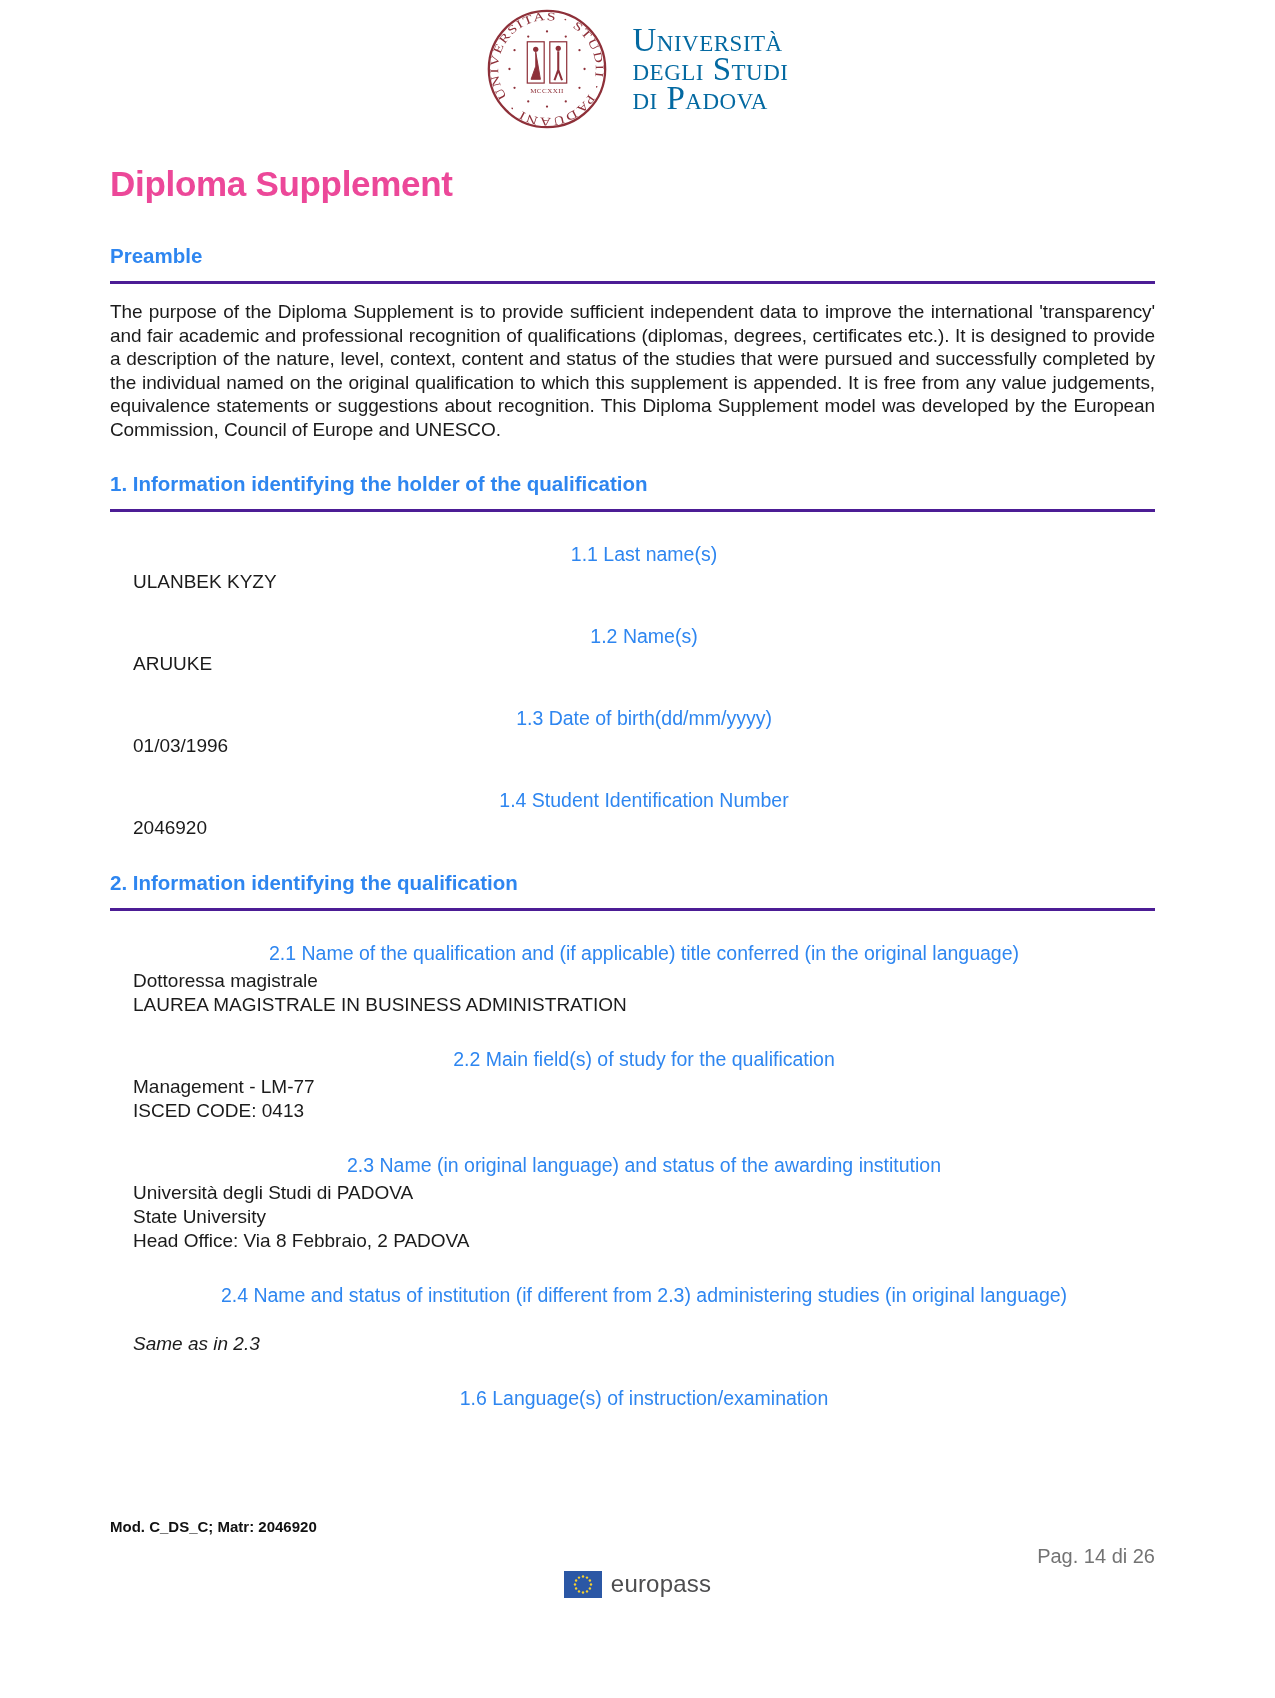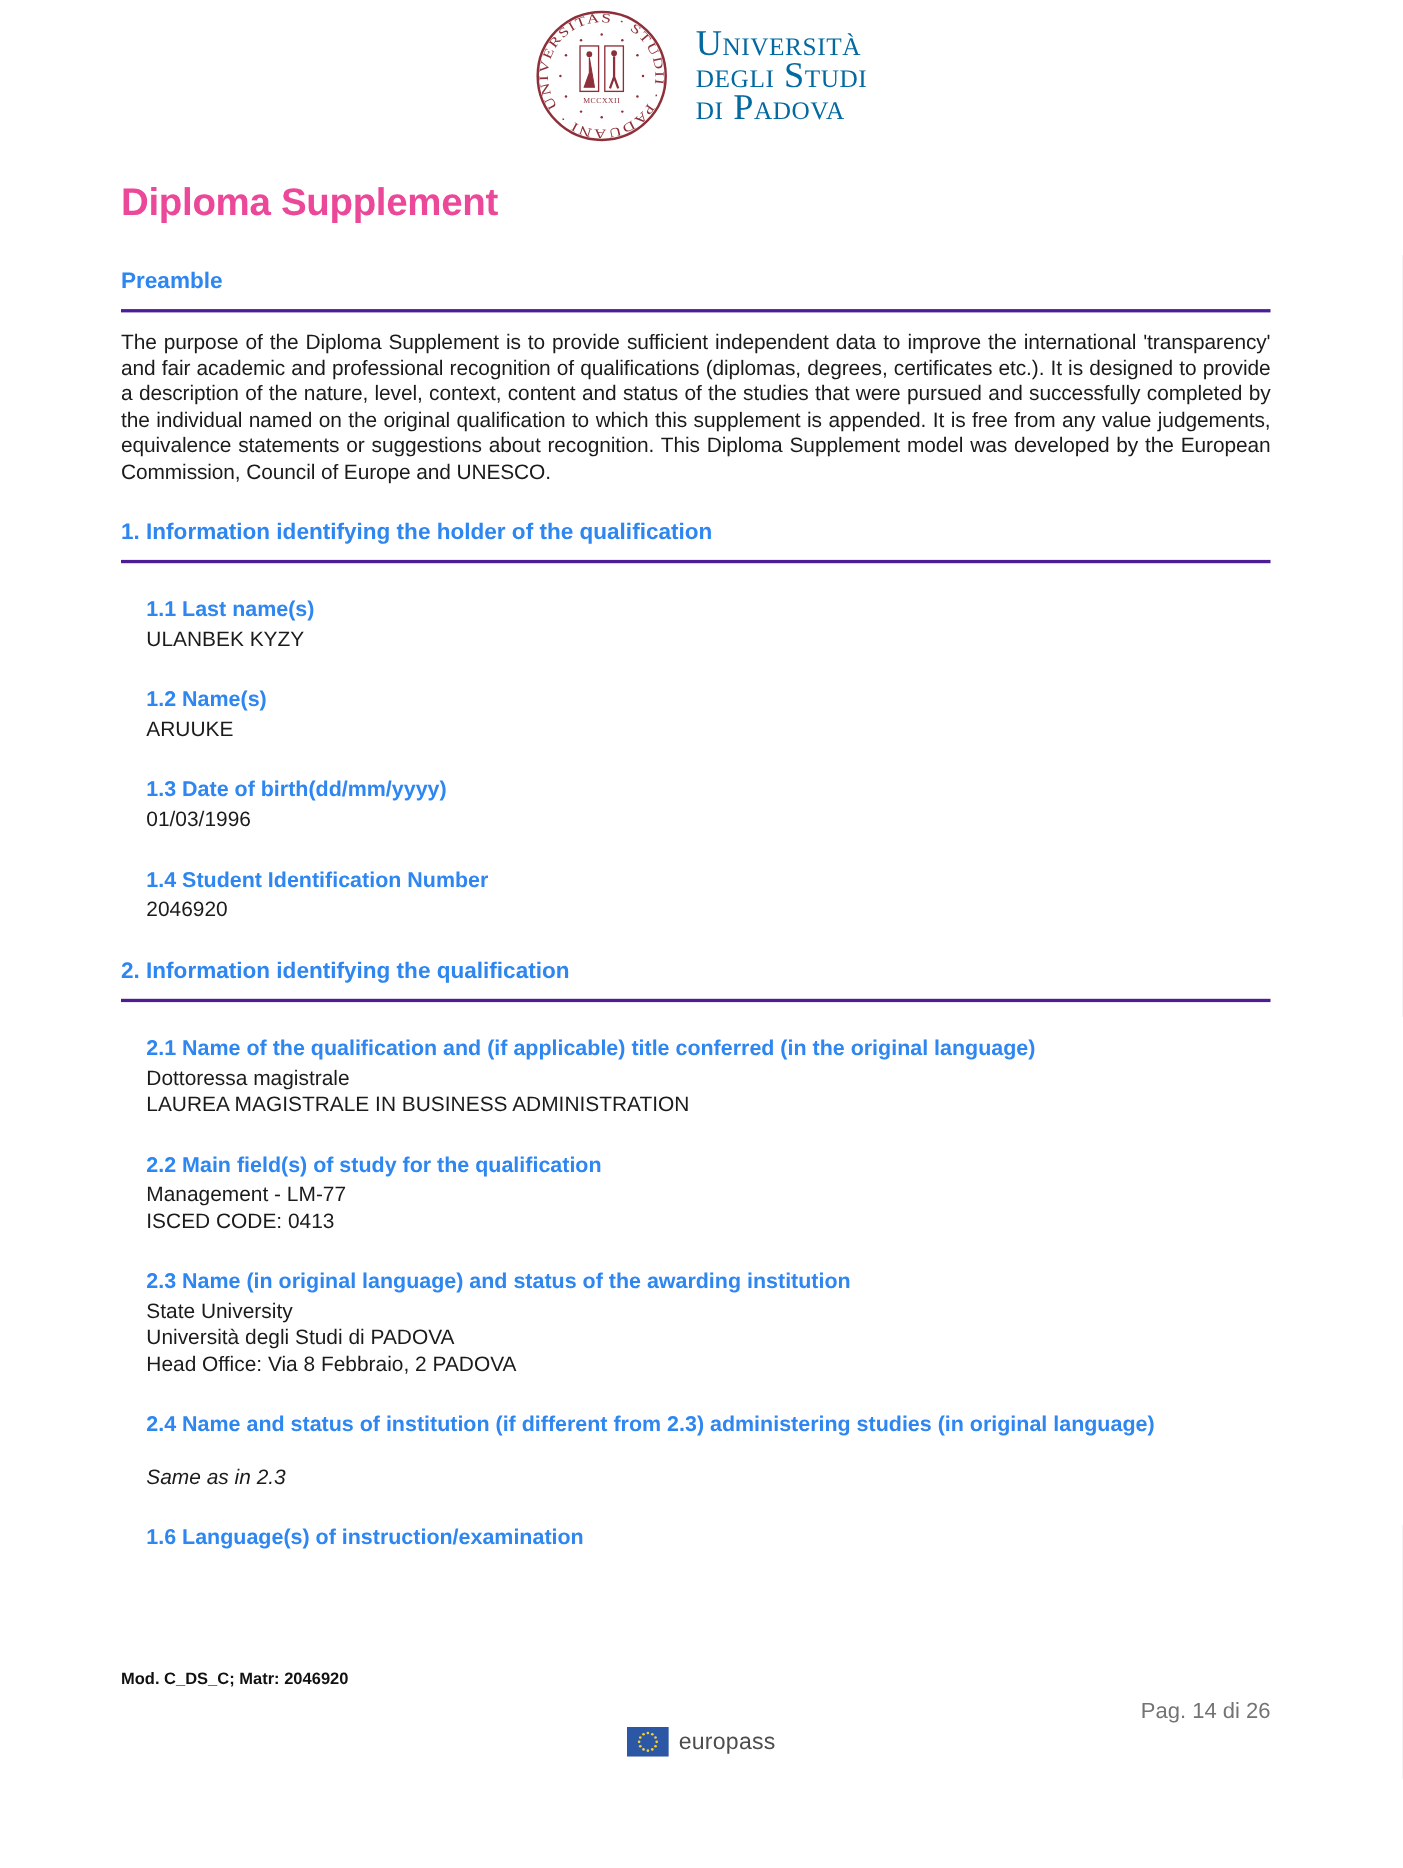--- a/index.html
+++ b/index.html
@@ -28,32 +28,32 @@
   .section-heading { margin-top:31px; }
 
   
   .preamble-body {
     margin-top:16px; font-size:19px; line-height:23.5px;
     text-align:justify; color:#1b1b1b; letter-spacing:-0.1px;
   }
 
   
   .sub-item { margin-top:30px; margin-left:23px; }
-  .sub-label { font-size:19.5px; line-height:25px; font-weight:bold; color:#2e86f0; margin-bottom:3px; }
+  .sub-label { font-size:19.5px; line-height:25px; font-weight:normal; color:#2e86f0; margin-bottom:3px;text-align:center; }
   .sub-value { font-size:19px; line-height:24px; color:#1b1b1b; }
   .sub-value.italic { font-style:italic; margin-top:24px; }
 
   
   .footer-left { position:absolute; left:110px; top:1518px; font-size:15px; font-weight:bold; color:#111; }
   .footer-page { position:absolute; right:120px; top:1545px; font-size:20px; color:#737373; }
   .footer-europass {
     position:absolute; left:0; right:0; top:1570px;
     display:flex; justify-content:center; align-items:center; gap:9px;
   }
-  .europass-label { font-size:21px; color:#4d4d4f; letter-spacing:0.2px; }
+  .europass-label { font-size:24px; color:#4d4d4f; letter-spacing:0.2px; }
 </style>
 </head>
 <body>
 
 <div class="page">
 
   <div class="header">
     <svg width="122" height="122" viewBox="0 0 130 130">
       <circle cx="65" cy="65" r="62" fill="none" stroke="#8e3039" stroke-width="2.4"></circle>
       <path id="sealTextPath" d="M 22.4,94.8 A 52,52 0 1 1 107.6,94.8 A 52,52 0 0 1 22.4,94.8" fill="none"></path>
@@ -128,22 +128,22 @@
     </div>
 
     <div class="sub-item">
       <div class="sub-label">2.2 Main field(s) of study for the qualification</div>
       <div class="sub-value">Management - LM-77</div>
       <div class="sub-value">ISCED CODE: 0413</div>
     </div>
 
     <div class="sub-item">
       <div class="sub-label">2.3 Name (in original language) and status of the awarding institution</div>
+      <div class="sub-value">Università degli Studi di PADOVA</div>
       <div class="sub-value">State University</div>
-      <div class="sub-value">Università degli Studi di PADOVA</div>
       <div class="sub-value">Head Office: Via 8 Febbraio, 2 PADOVA</div>
     </div>
 
     <div class="sub-item">
       <div class="sub-label">2.4 Name and status of institution (if different from 2.3) administering studies (in original language)</div>
       <div class="sub-value italic">Same as in 2.3</div>
     </div>
 
     <div class="sub-item">
       <div class="sub-label">1.6 Language(s) of instruction/examination</div>

